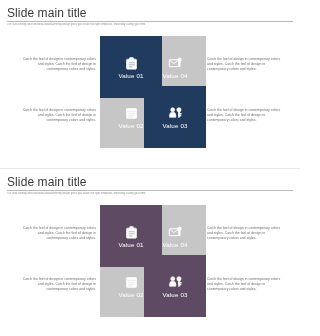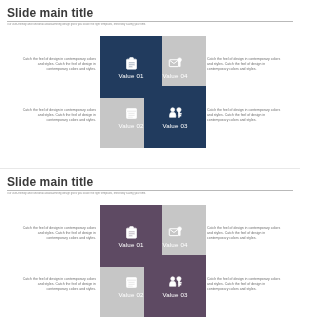--- a/index.html
+++ b/index.html
@@ -25,21 +25,21 @@
   
   .header {
     position: absolute;
     left: 0; top: 0;
     width: 300px;
     padding: 6px 0 0 7px;
   }
 
   .slide-title {
     font-size: 12px;
-    font-weight: 700;
+    font-weight: 400;
     color: #3a3a3a;
     letter-spacing: 0.1px;
     line-height: 14px;
     white-space: nowrap;
   }
 
   .title-rule {
     position: absolute;
     left: 7px;
     top: 21px;

